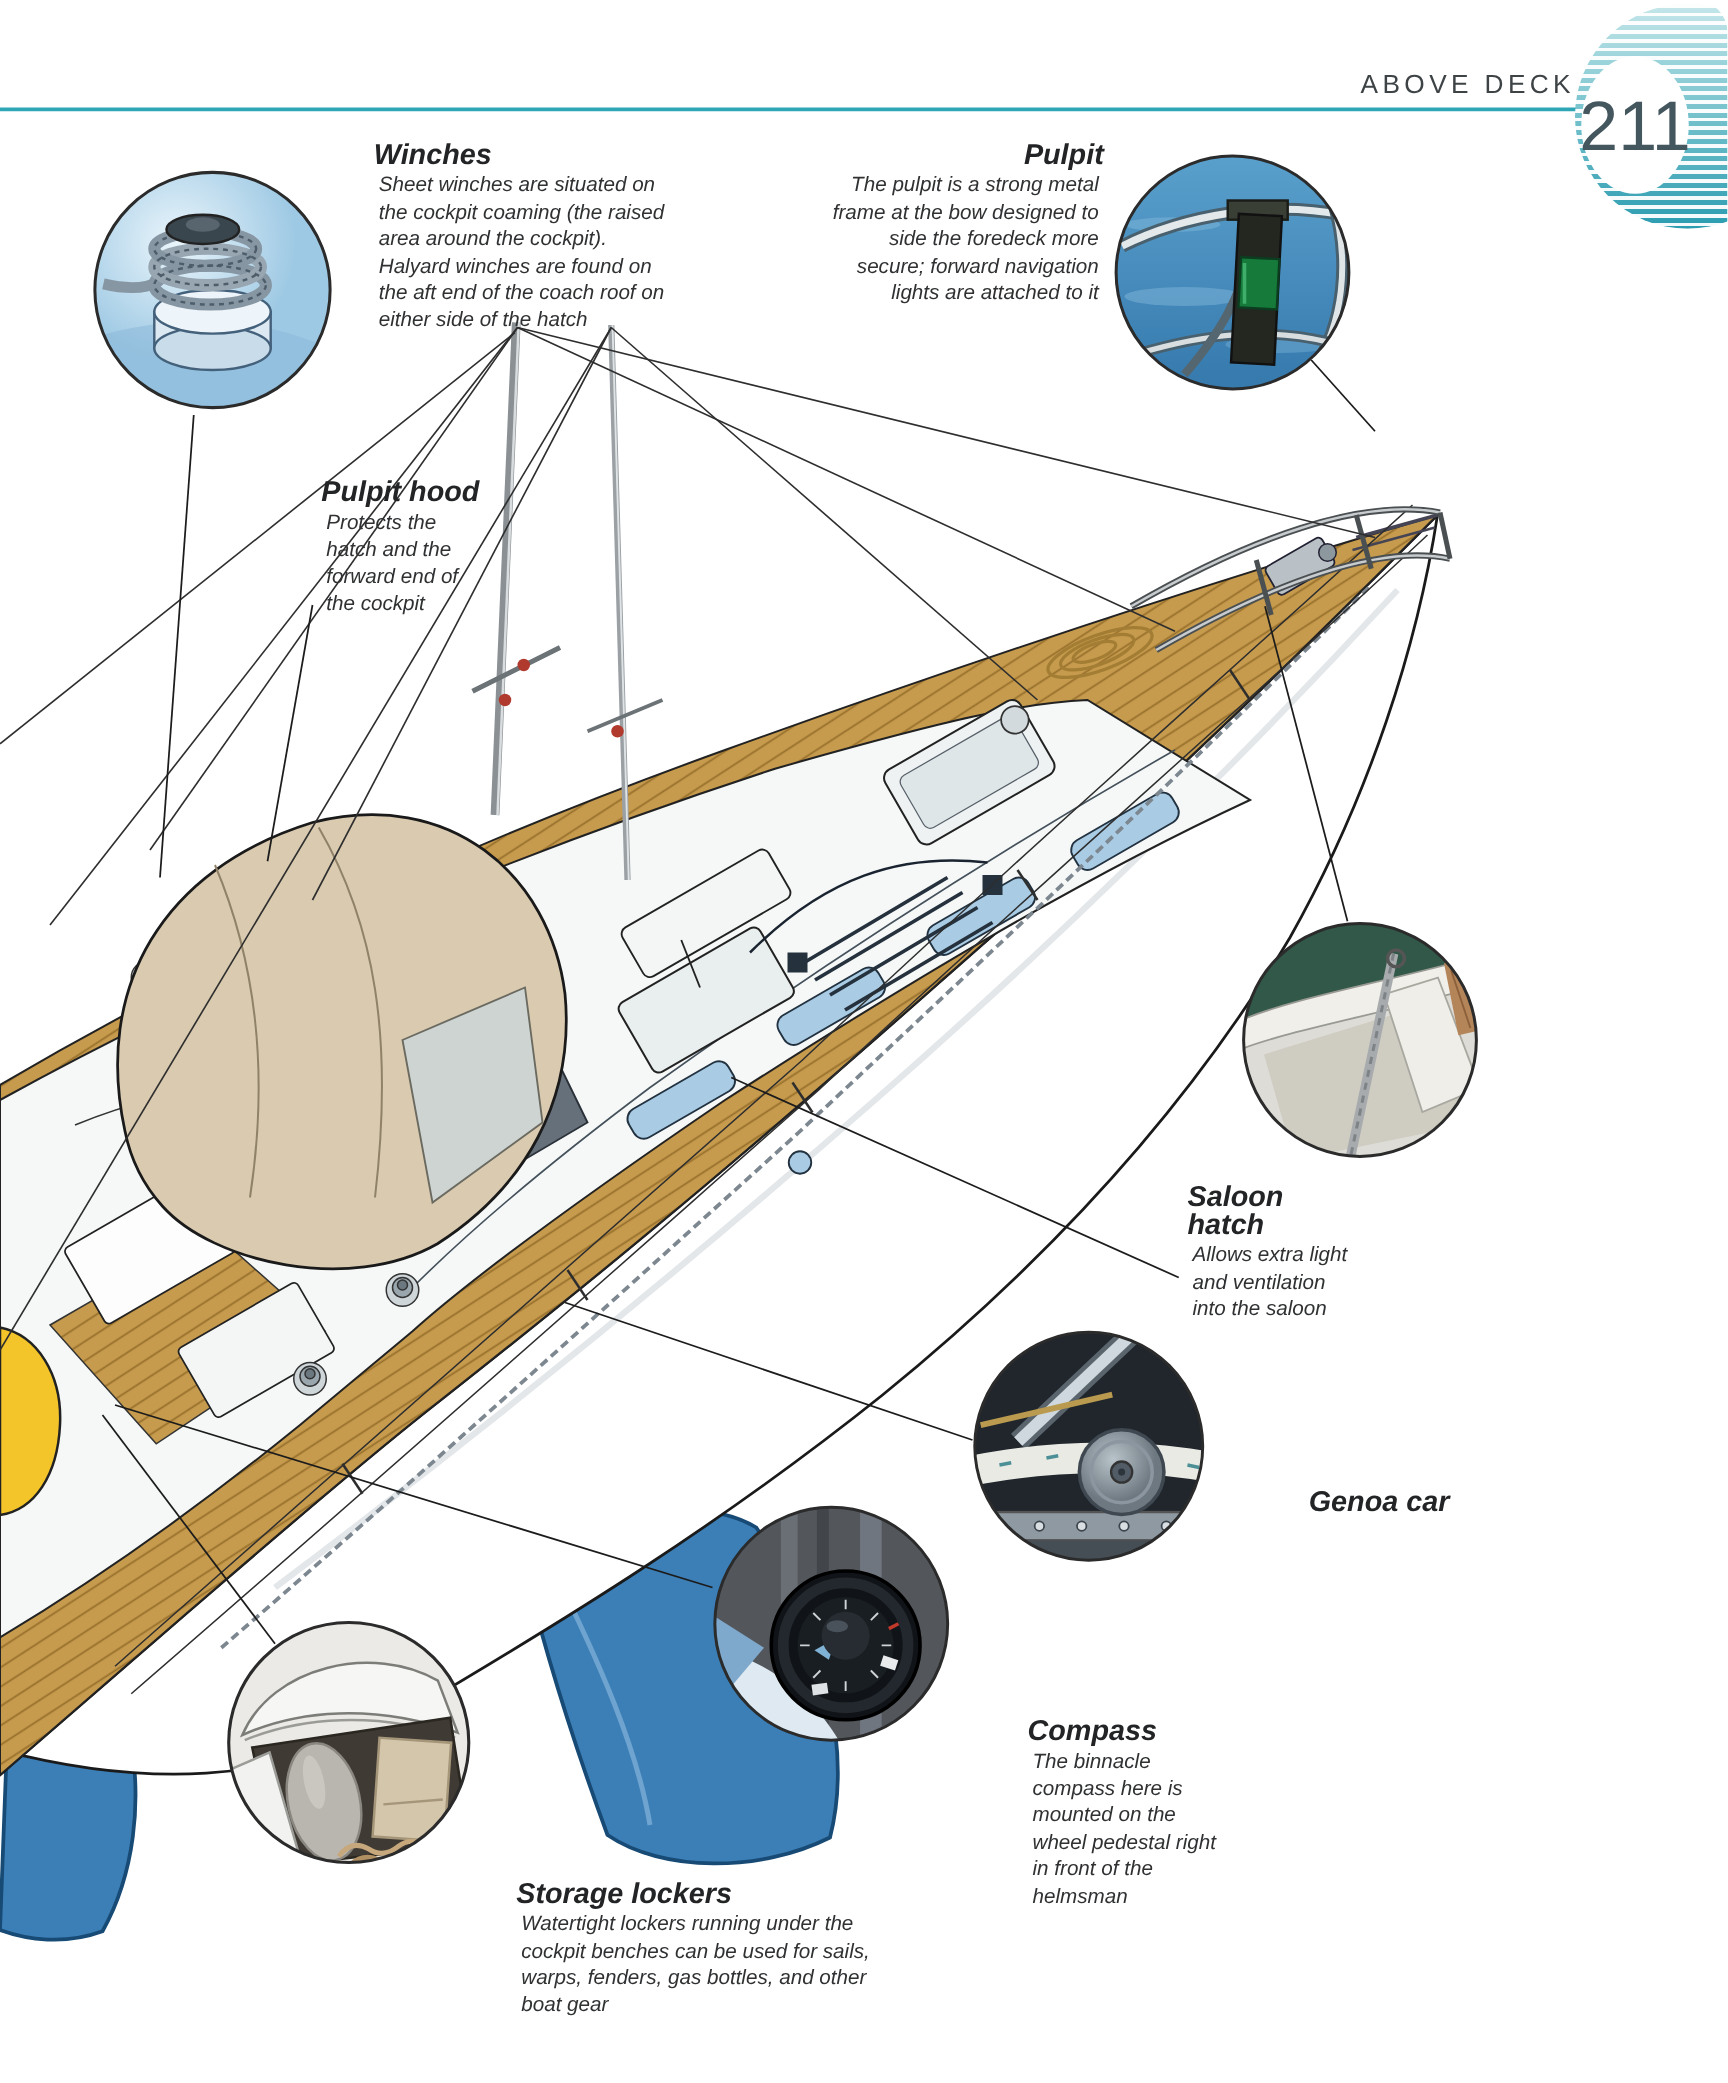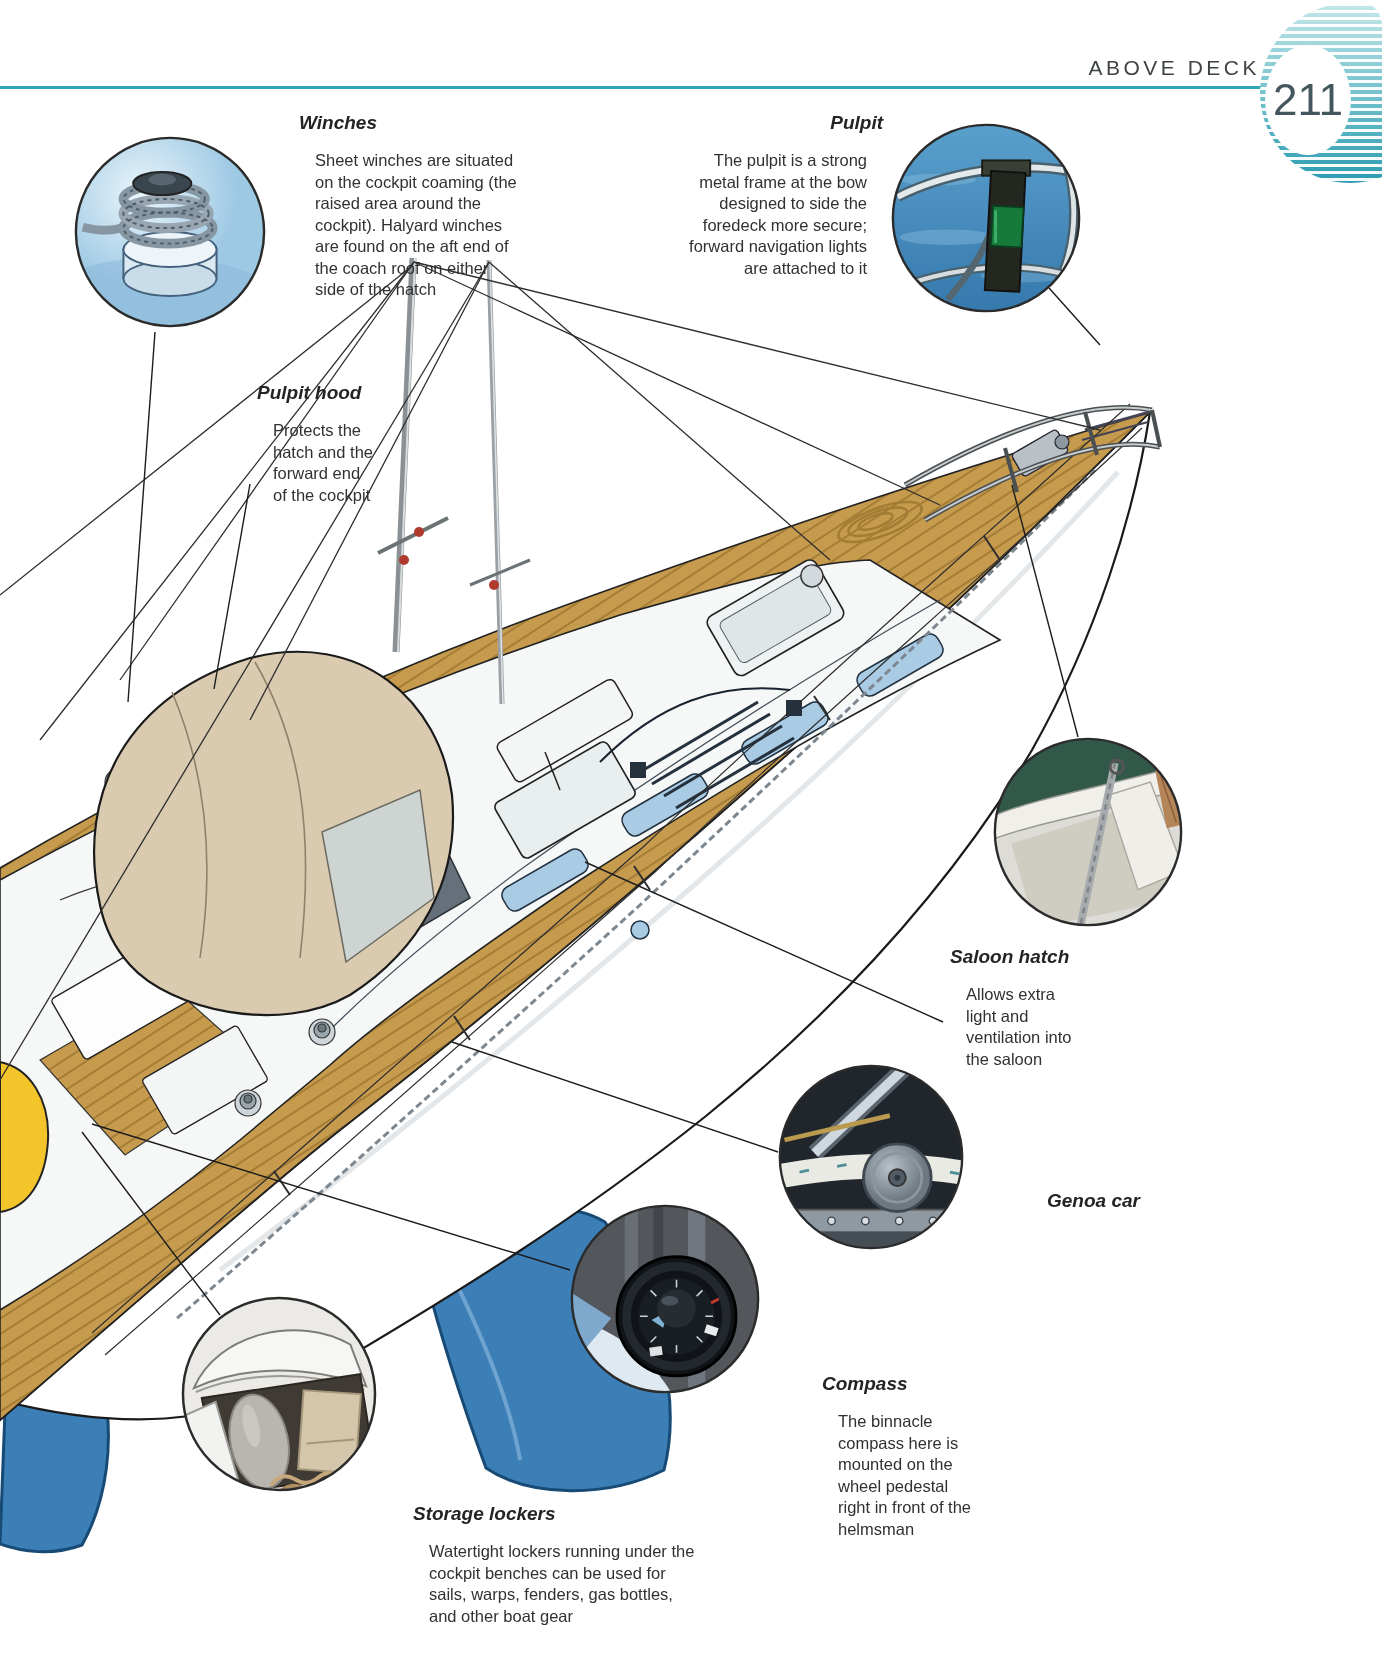--- a/index.html
+++ b/index.html
@@ -9,24 +9,24 @@
   .header-rule{position:absolute;left:0;top:86px;width:1268px;height:3px;background:#2fa6b6;z-index:2;}
   .section-title{position:absolute;left:960px;top:56px;width:300px;text-align:right;
         font-size:21px;font-weight:500;letter-spacing:3.5px;color:#3e4346;z-index:3;}
   .striped-disc{position:absolute;left:1260px;top:3px;width:180px;height:180px;border-radius:50%;
         background:
           repeating-linear-gradient(180deg, rgba(255,255,255,.95) 0 3px, rgba(255,255,255,0) 3px 7px),
           linear-gradient(180deg,#c5e7ea 0%,#7cc5cf 45%,#2b9cb0 100%);
         z-index:2;}
   .page-number-badge{position:absolute;left:1265px;top:45px;width:86px;height:110px;border-radius:50%;
         background:#fff;display:flex;align-items:center;justify-content:center;
-        font-size:44px;font-weight:400;color:#44565e;z-index:3;}
+        font-size:56px;font-weight:400;color:#44565e;z-index:3;}
   .callout{position:absolute;z-index:4;}
-  .callout h3{margin:0 0 2px 0;font-size:19px;line-height:22px;font-weight:700;font-style:italic;color:#222426;}
-  .callout p{margin:16px;font-size:16.5px;line-height:21.5px;color:#2f3133;}
+  .callout h3{margin:0 0 2px 0;font-size:23px;line-height:22px;font-weight:700;font-style:italic;color:#222426;}
+  .callout p{margin:4px;font-size:16.5px;line-height:21.5px;font-style:italic;color:#2f3133;}
   .callout.align-right{text-align:right;}
   .photo{position:absolute;border-radius:50%;z-index:3;}
   .photo svg{display:block;}
 </style>
 </head>
 <body>
 
 <div class="page">
 
   <svg class="illustration" width="1382" height="1666" viewBox="0 0 1382 1666">

